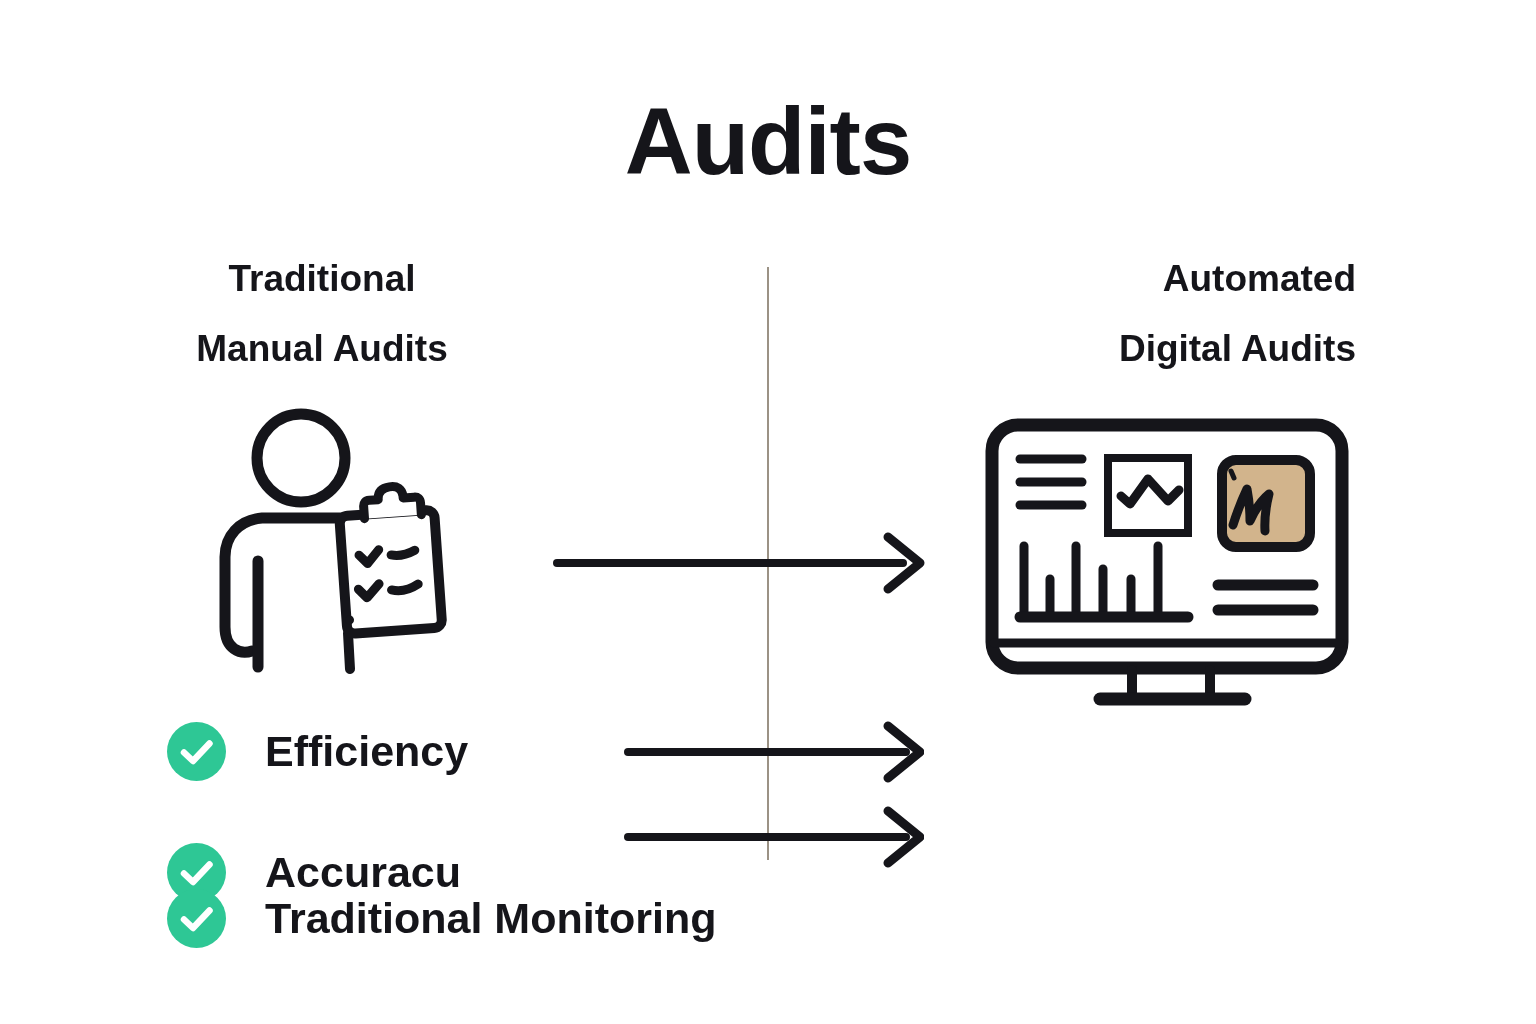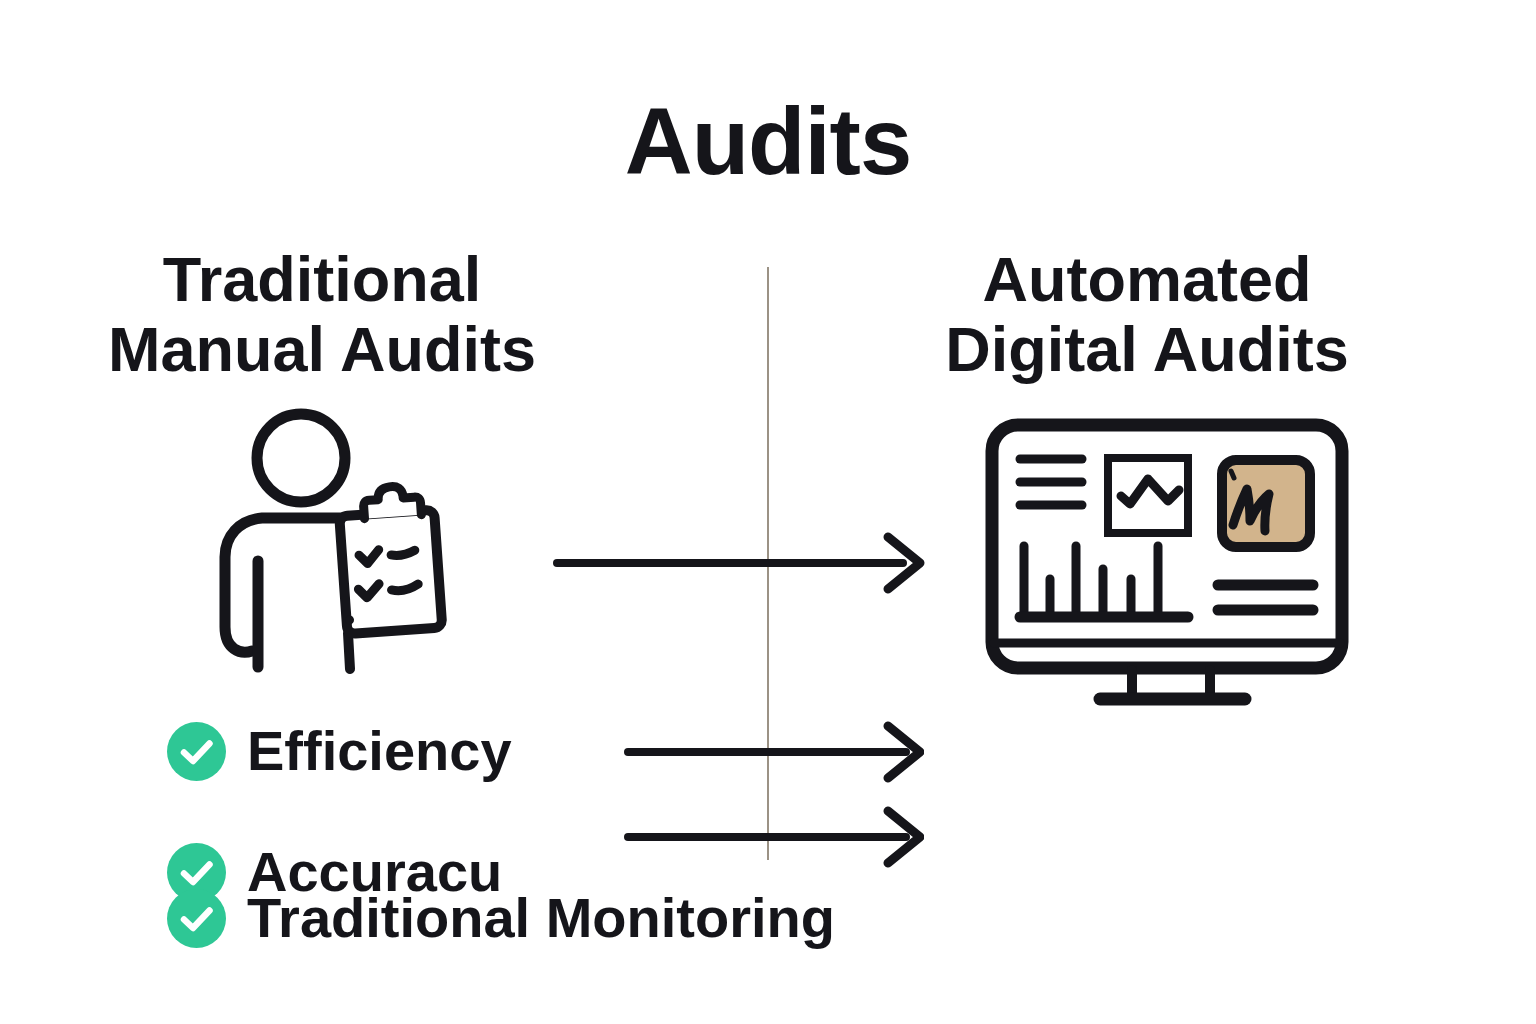--- a/index.html
+++ b/index.html
@@ -5,39 +5,39 @@
   html,body{margin:0;padding:0;background:#ffffff;}
   .canvas{
     position:relative;width:1536px;height:1024px;background:#ffffff;overflow:hidden;
     font-family:"Liberation Sans","DejaVu Sans",sans-serif;color:var(--ink,#15151a);
   }
   .title{
     position:absolute;left:0;top:88px;width:100%;margin:0;text-align:center;
     font-size:94px;font-weight:700;letter-spacing:-1px;
   }
   .heading{
-    position:absolute;width:500px;font-size:63px;line-height:70px;font-weight:700;
+    position:absolute;width:500px;font-size:37px;line-height:70px;font-weight:700;
     text-align:center;white-space:pre-line;
   }
   .heading-left{left:72px;top:244px;}
-  .heading-right{left:897px;top:244px;}
+  .heading-right{left:856px;top:244px;text-align:right;}
   .divider{
     position:absolute;left:767px;top:267px;width:2px;height:593px;
     background:var(--divider_gray,#9b9285);
   }
   .abs{position:absolute;}
   .stroke{fill:none;stroke:var(--ink,#15151a);stroke-linecap:round;stroke-linejoin:round;}
   .fill-ink{fill:var(--ink,#15151a);stroke:none;}
   .pin-teal{stroke:var(--pin_teal,#32c89e);}
   .pin-gray{stroke:var(--pin_gray,#8a8a8a);}
   .chip-body{fill:var(--chip_tan,#d2b48c);stroke:var(--ink,#15151a);stroke-linejoin:round;}
   .check-circle-bg{fill:var(--check_green,#2ec795);}
   .check-mark{fill:none;stroke:#ffffff;stroke-width:6.5;stroke-linecap:round;stroke-linejoin:round;}
   .checklist-item{position:absolute;left:167px;display:flex;align-items:center;gap:21px;height:62px;}
-  .check-label{font-size:56px;font-weight:700;line-height:62px;white-space:nowrap;}
+  .check-label{font-size:43px;font-weight:700;line-height:62px;white-space:nowrap;margin-left:18px;}
   .row-1{top:720px;} .row-2{top:841px;} .row-3{top:887px;}
 </style>
 </head>
 <body>
 
 <div class="canvas">
 
   <h1 class="title">Audits</h1>
 
   <div class="heading heading-left">Traditional

